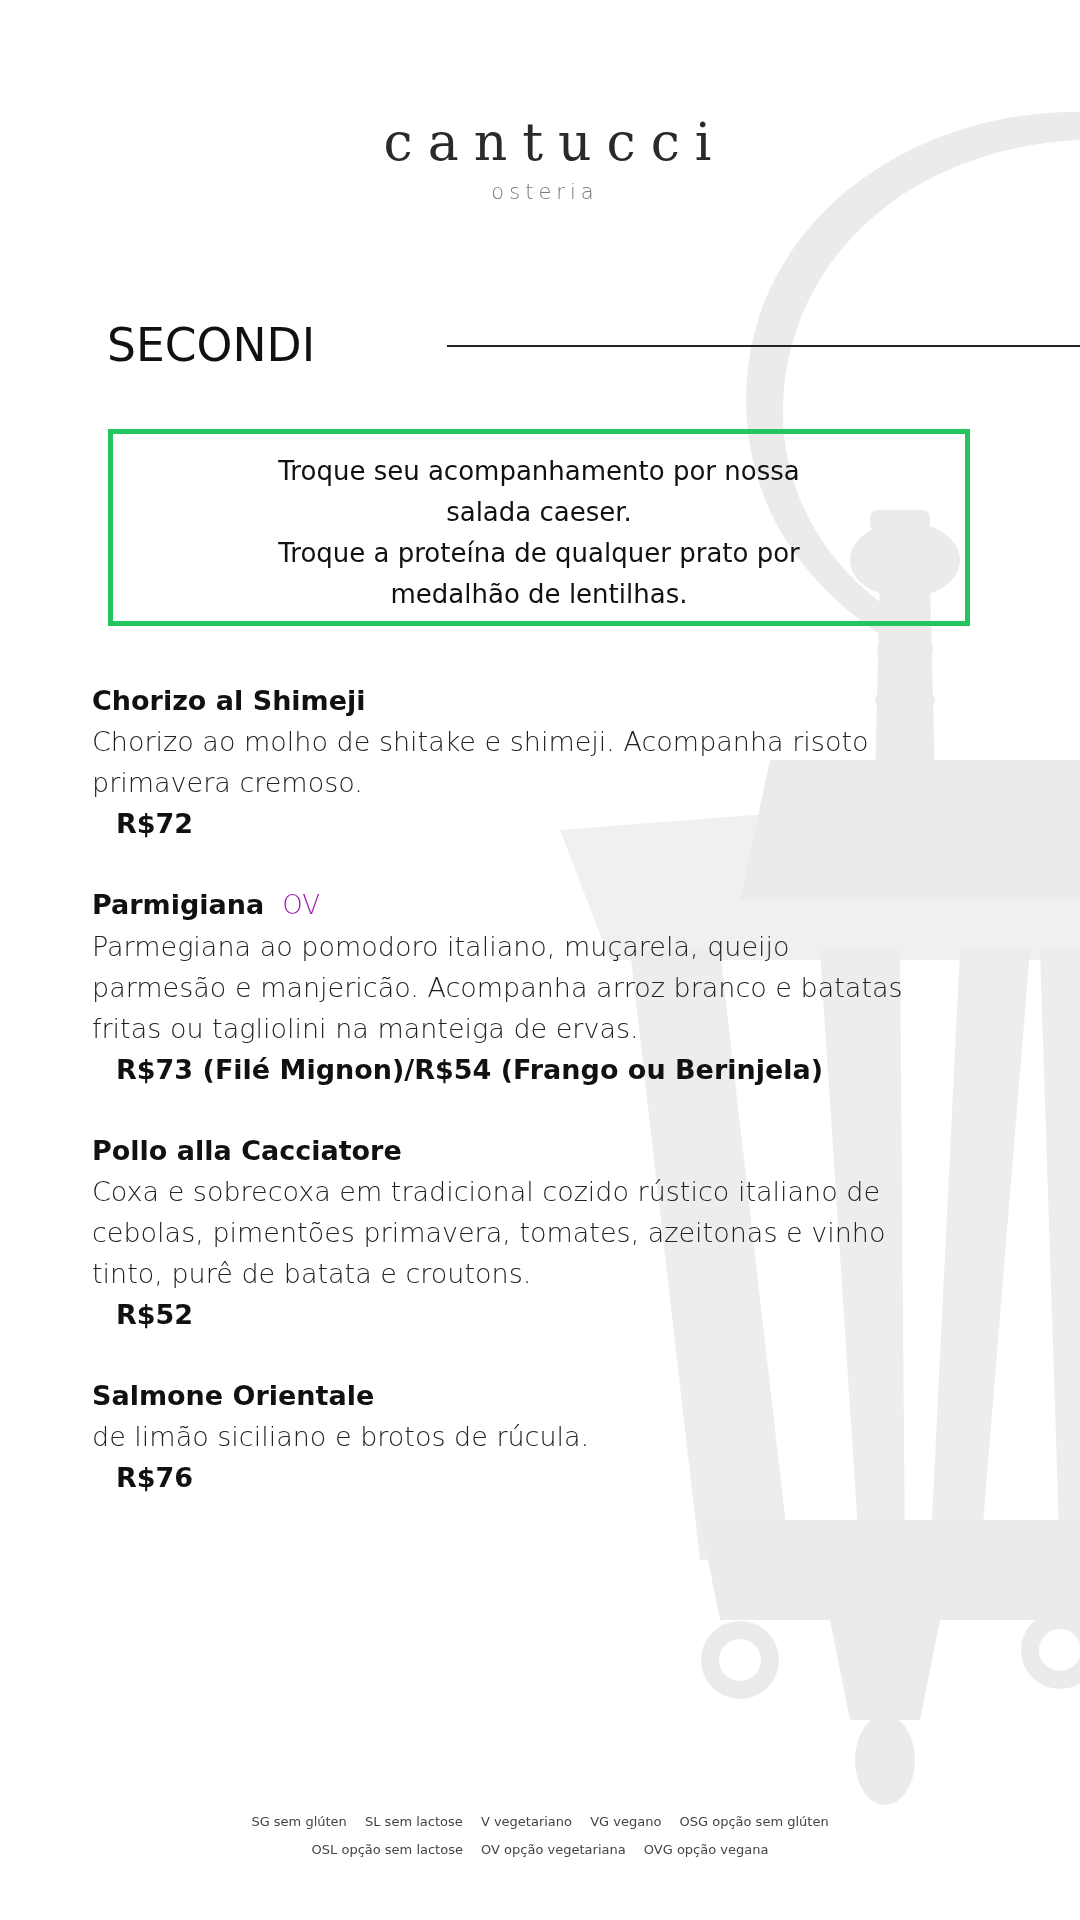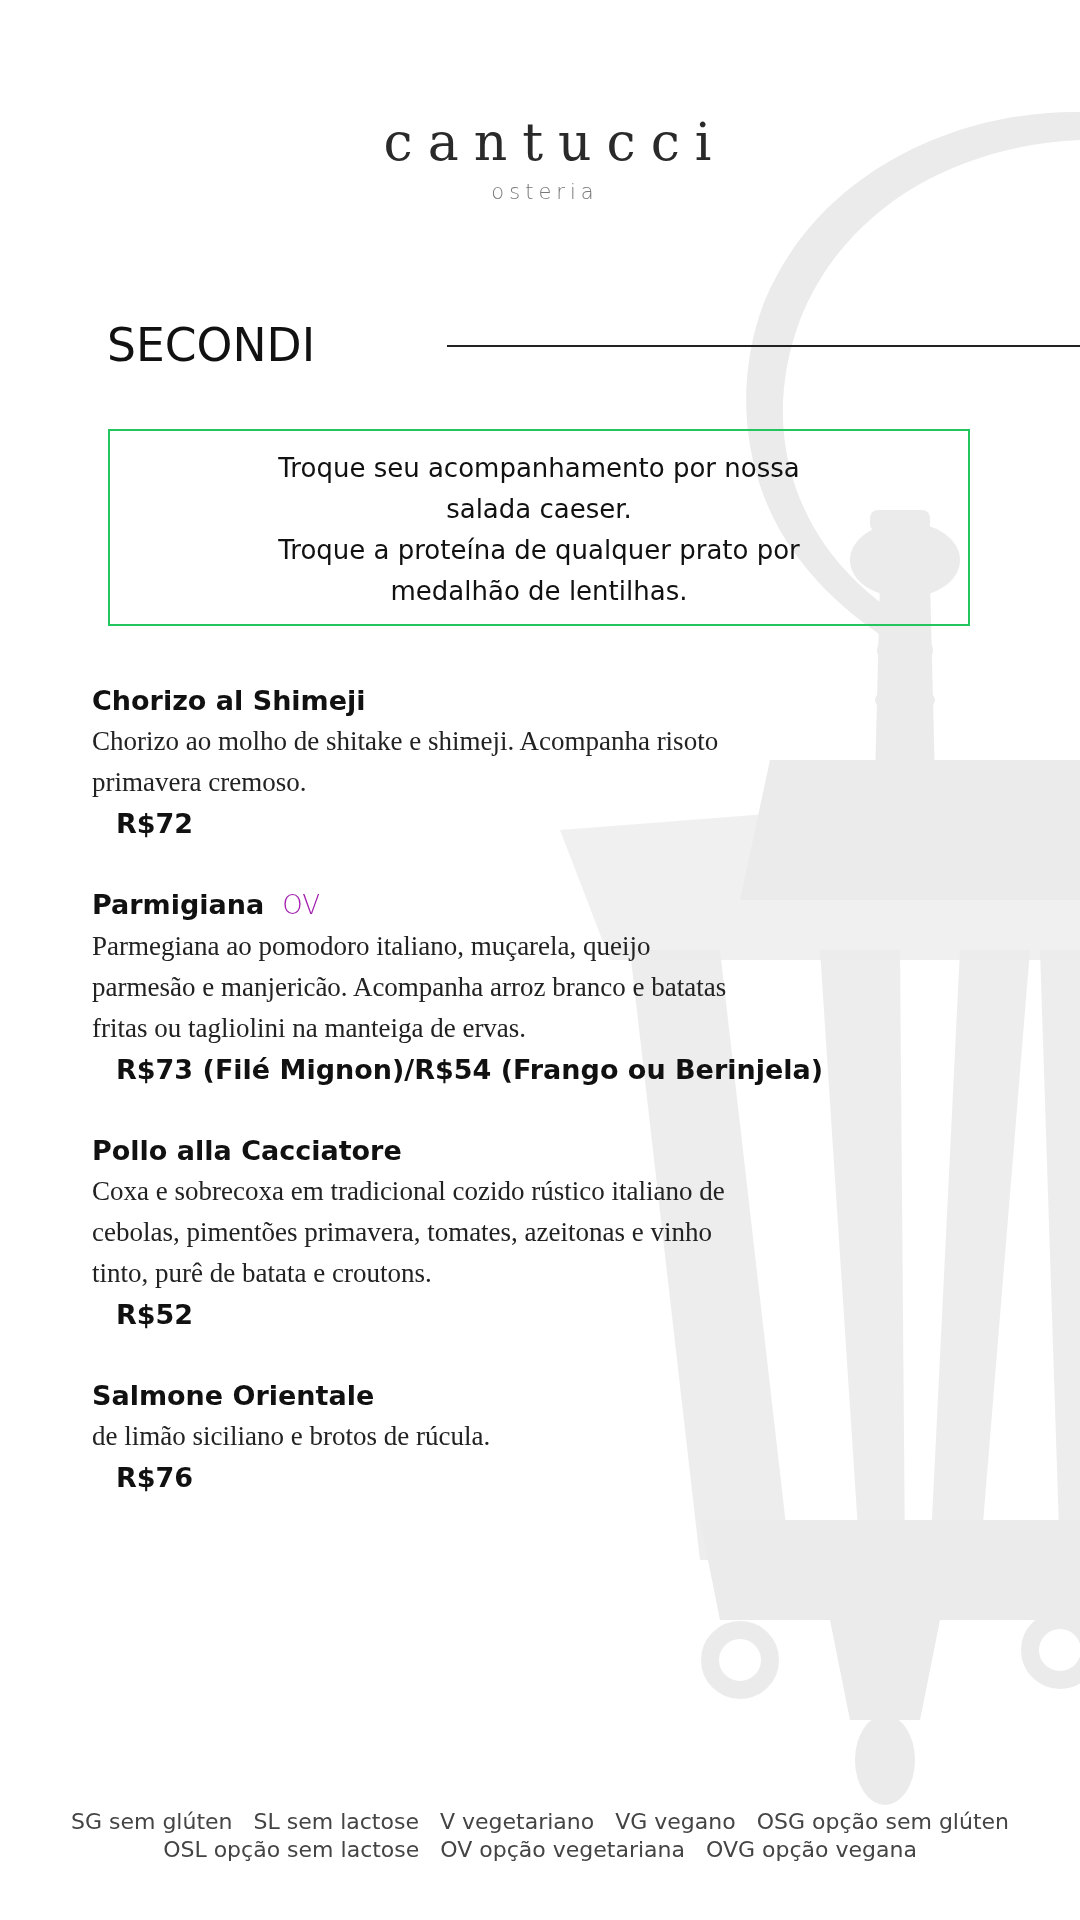--- a/index.html
+++ b/index.html
@@ -19,30 +19,30 @@
       letter-spacing: 5px; color: #777; font-weight: 300; padding-left: 5px;
     }
     .section-title {
       position: absolute; left: 107px; top: 317px; font-size: 47px;
       font-family: "DejaVu Sans", sans-serif; font-weight: 400; color: #111; letter-spacing: 0px;
       transform: scaleX(0.97); transform-origin: left;
     }
     .section-rule { position: absolute; left: 447px; top: 345px; width: 633px; height: 2px; background: #222; }
     .notice-box {
       position: absolute; left: 108px; top: 429px; width: 862px; height: 197px;
-      border: 2px solid #22c55e; box-sizing: border-box; text-align: center;
+      border: 5px solid #22c55e; box-sizing: border-box; text-align: center;
       padding-top: 17px;
     }
     .notice-line { font-size: 26px; line-height: 41px; color: #111; }
     .item { position: absolute; left: 92px; width: 880px; }
     .item-name { font-size: 27px; font-weight: 700; line-height: 41px; color: #111; }
     .item-tag { font-weight: 300; color: #a21caf; margin-left: 18px; font-size: 26px; }
-    .item-desc { font-size: 27px; font-weight: 300; line-height: 41px; color: #222; font-family: Liberation Serif, serif; }
+    .item-desc { font-size: 27px; font-weight: 300; line-height: 41px; color: #222; }
     .item-price { font-size: 27px; font-weight: 700; line-height: 41px; color: #111; margin-left: 24px; }
-    .footer { position: absolute; left: 0; width: 1080px; text-align: center; font-size: 22px; color: #444; line-height: 28px; }
+    .footer { position: absolute; left: 0; width: 1080px; text-align: center; font-size: 13px; color: #444; line-height: 28px; }
     .footer span { margin: 0 7px; }
   </style>
 </head>
 <body>
 
 <svg class="lamp" viewBox="0 0 1080 1920" xmlns="http://www.w3.org/2000/svg">
   <g fill="#ebebeb" stroke="none">
 
     <path d="M1080 112 C 960 110, 820 170, 765 300 C 730 390, 745 490, 800 560 C 830 600, 870 630, 905 650 L 915 625 C 880 605, 850 580, 825 545 C 780 480, 770 400, 800 320 C 845 205, 960 145, 1080 140 Z"></path>
 

